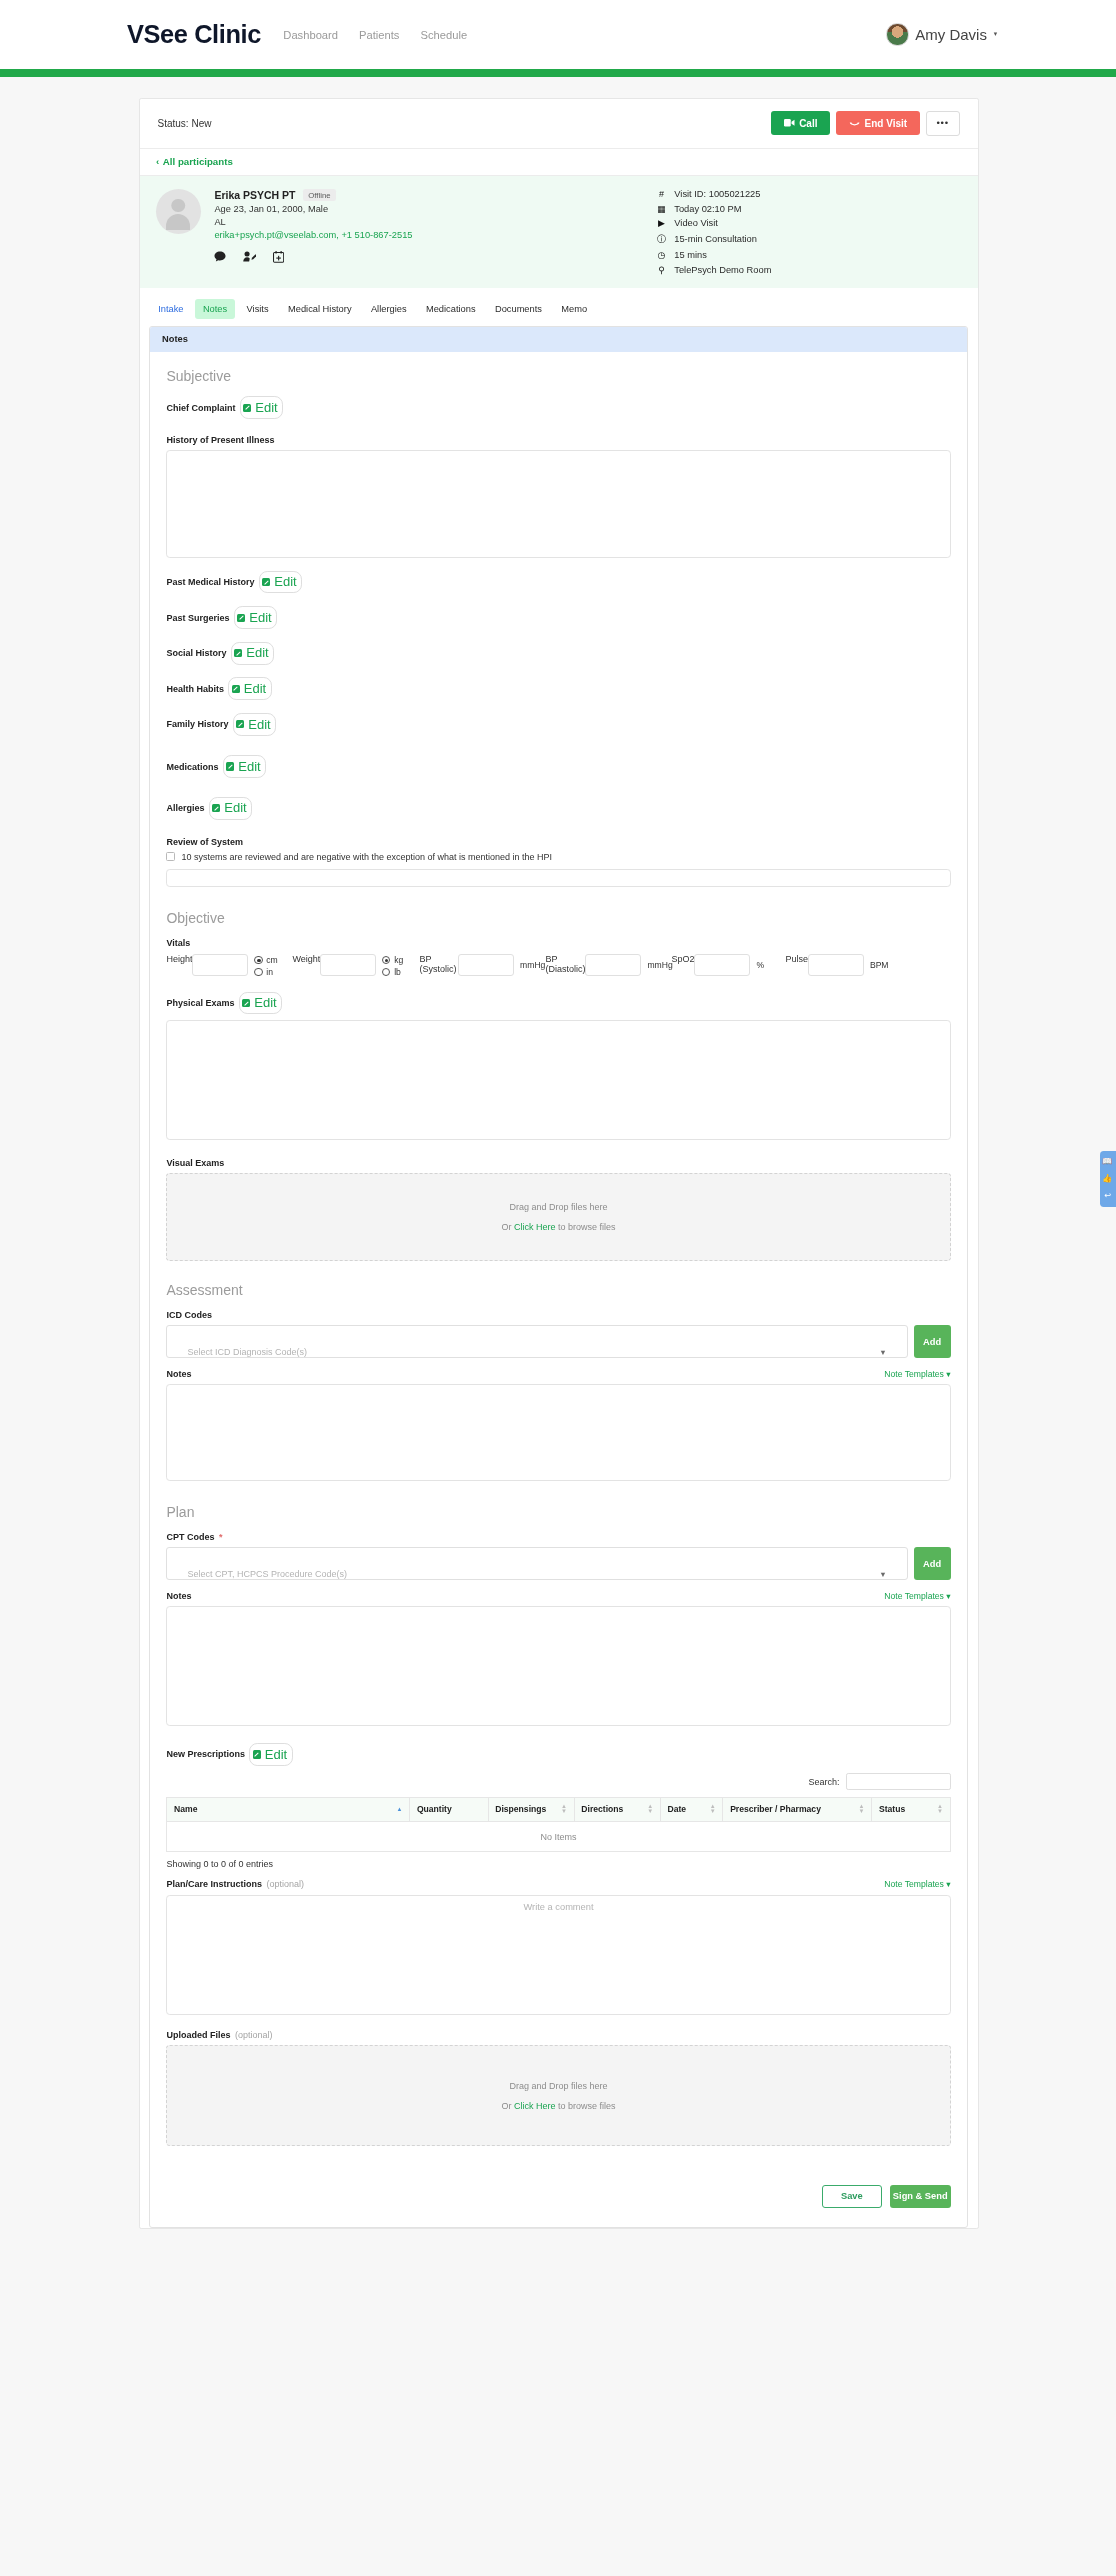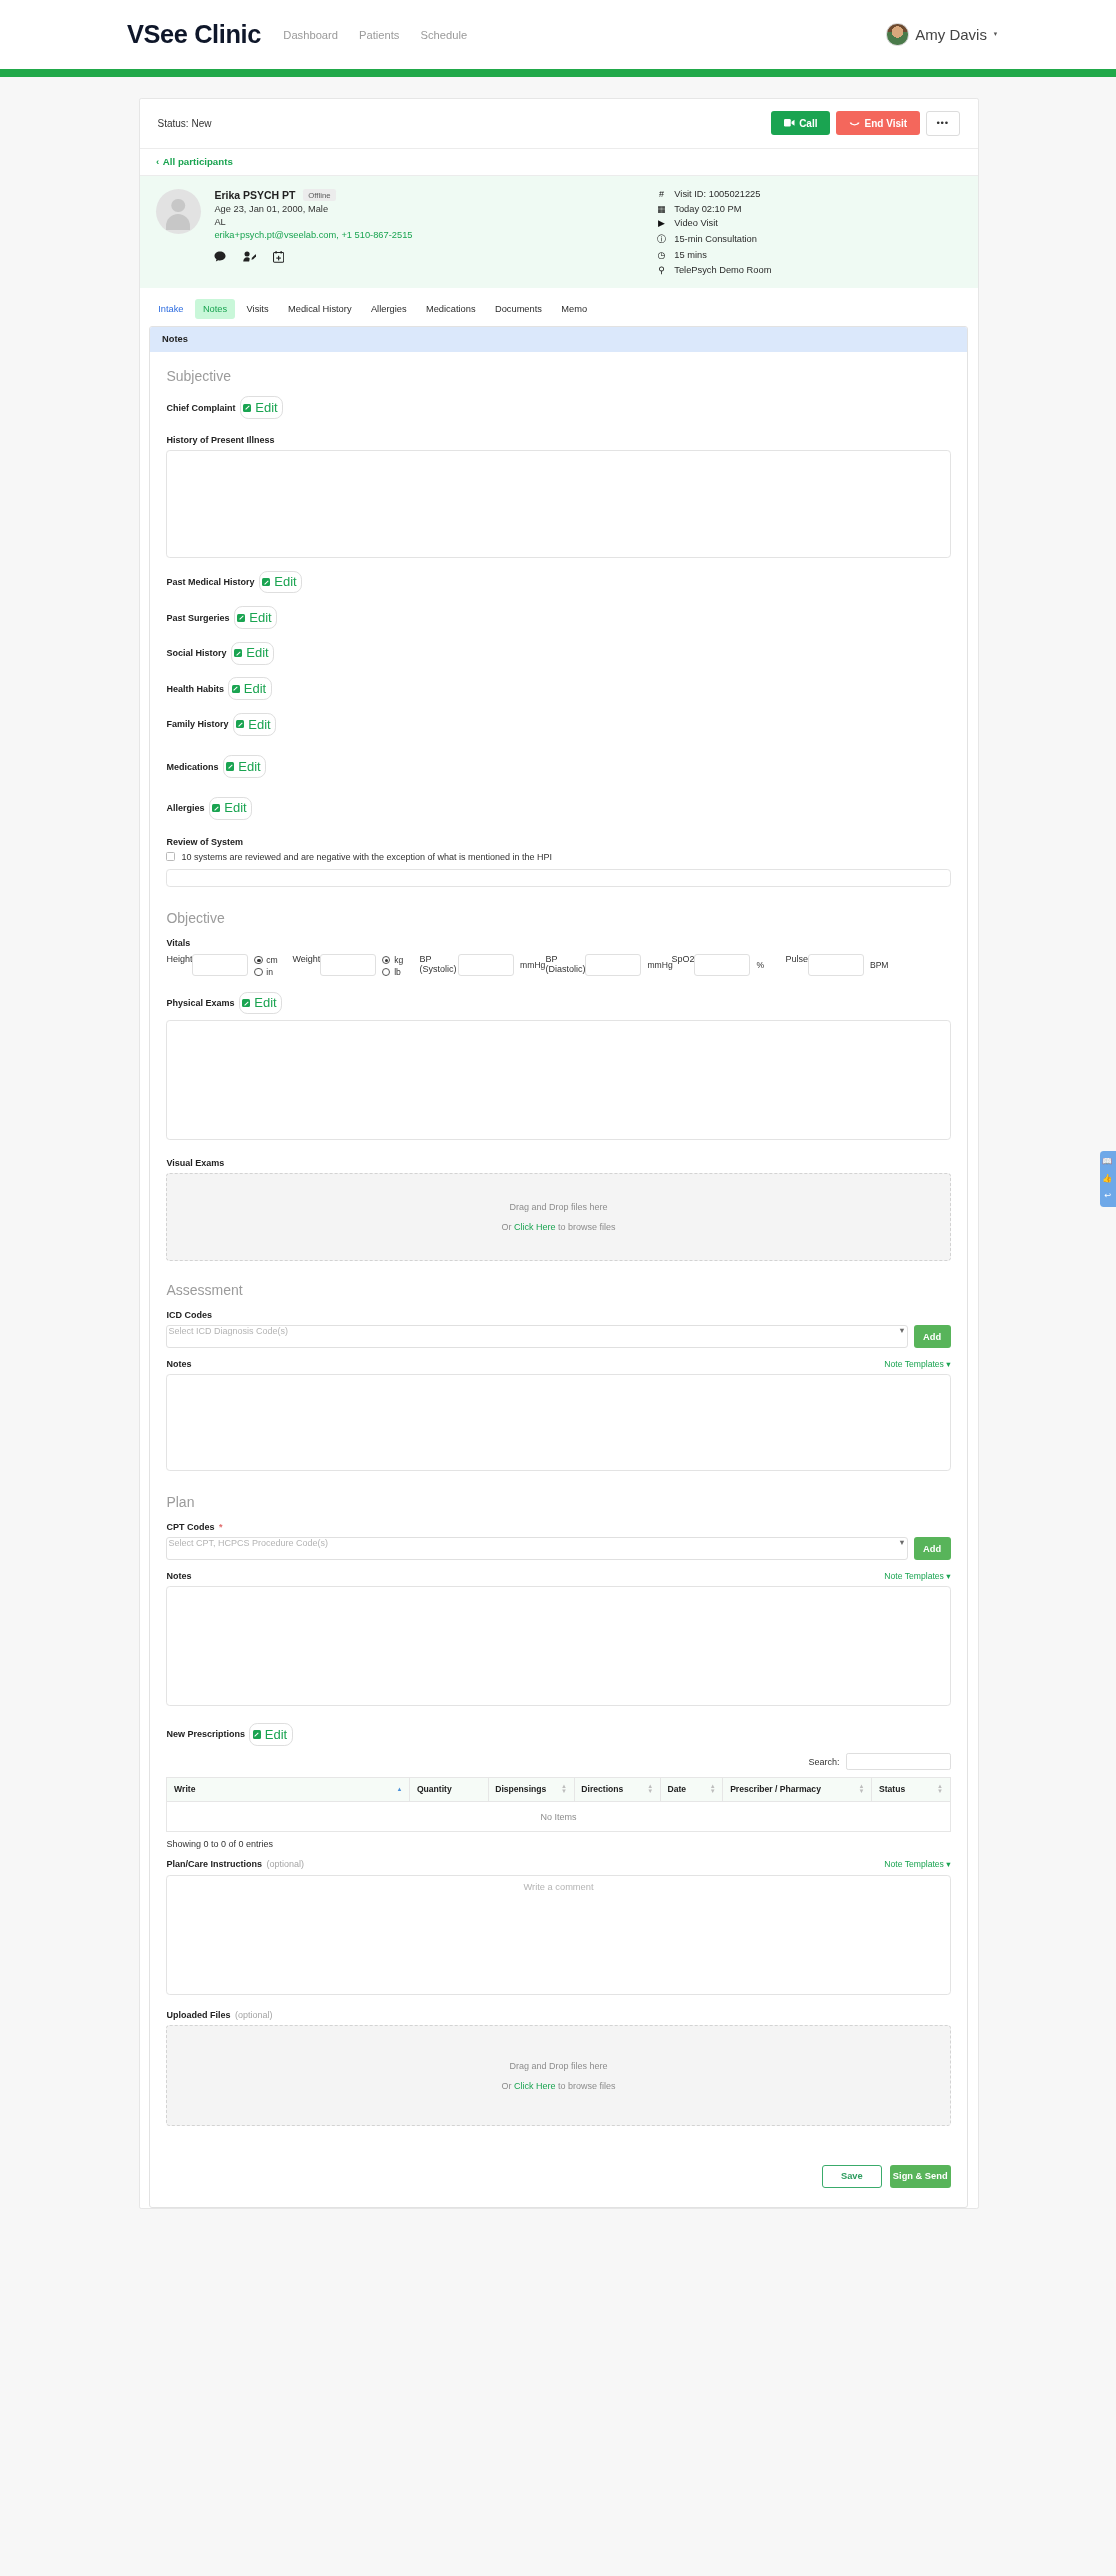--- a/index.html
+++ b/index.html
@@ -210,23 +210,23 @@
     border:1.2px dashed #d3d3d3; background:#f4f4f4; border-radius:3.7px;
     height:88px; display:flex; flex-direction:column;
     align-items:center; justify-content:center; gap:9.7px;
     font-size:9px; color:#8c8c8c;
   }
   .dropzone .lnk { color:#1aa451; cursor:pointer; }
 
   
   .select-row { display:flex; gap:6px; align-items:stretch; }
   .fake-select {
-    flex:1; height:23px; border:0.7px solid #e0e0e0; border-radius:3px;
-    background:#fff; display:flex; align-items:flex-start;
-    padding:0 1px; font-size:9px; color:#b4b4b4; cursor:pointer;
+    flex:1; height:33px; border:0.7px solid #e0e0e0; border-radius:3px;
+    background:#fff; display:flex; align-items:flex-end;
+    padding:0 20px; font-size:9px; color:#b4b4b4; cursor:pointer;
   }
   .fake-select .chev { margin-left:auto; color:#6b6b6b; font-size:7.5px; }
   .btn-add {
     background:#58b45a; color:#fff; border:none; border-radius:3px;
     width:37px; font-size:9.3px; font-weight:bold; cursor:pointer;
     font-family:inherit;
   }
   .label-row { display:flex; align-items:center; margin:10.5px 0 5.2px; }
   .note-templates {
     margin-left:auto; color:#1aa451; font-size:8.6px; cursor:pointer;
@@ -623,21 +623,21 @@
         </div>
         <div class="search-row">
           <span>Search:</span>
           <input class="search-input" value="" style="">
         </div>
         <table class="rx">
           <thead>
             <tr>
               <th style="width:31%">
                   <div class="sortwrap">
-                    <span>Write</span>
+                    <span>Name</span>
                     <span class="sort asc">▲</span>
                   </div>
                 </th>
               <th style="width:10%">
                   <div class="sortwrap">
                     <span>Quantity</span>
                   </div>
                 </th>
               <th style="width:11%">
                   <div class="sortwrap">

